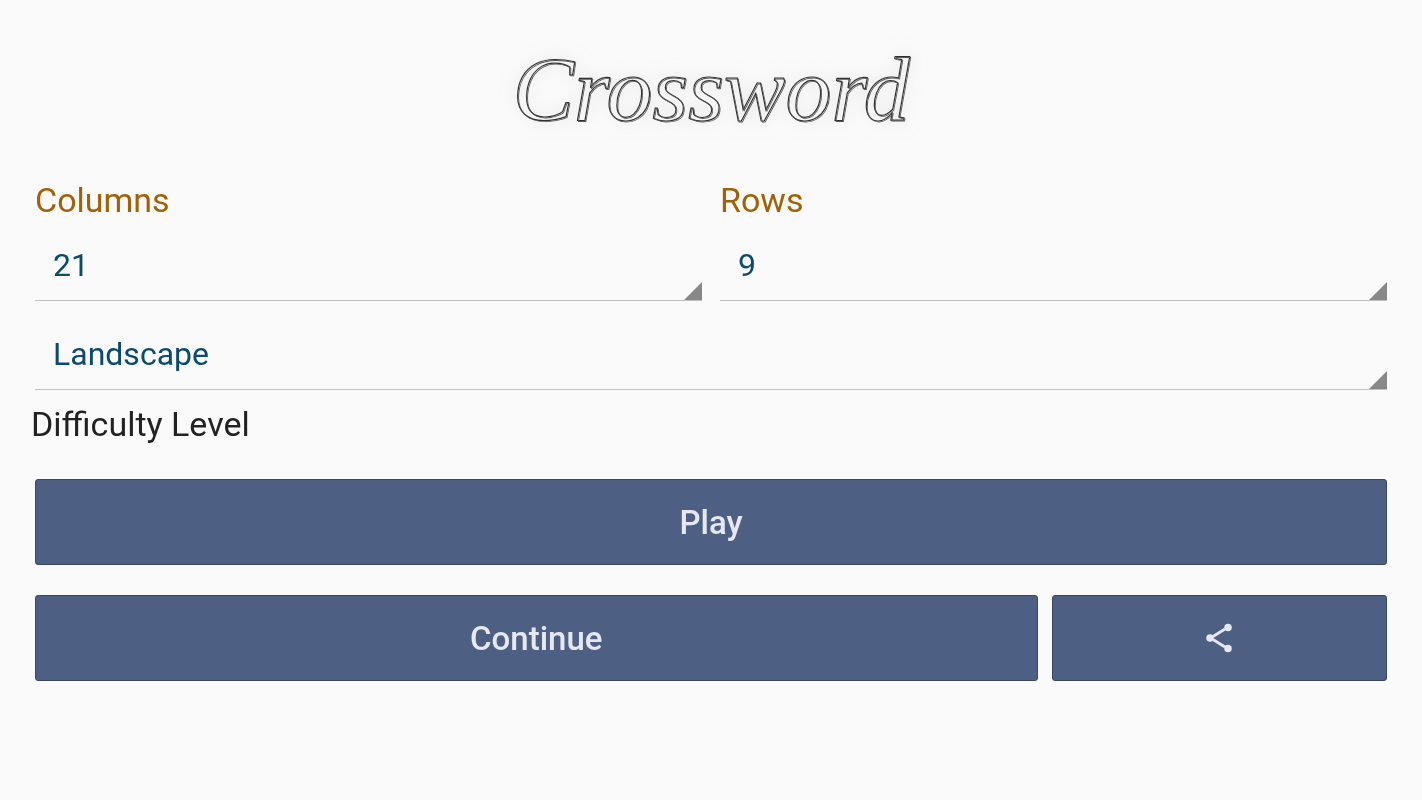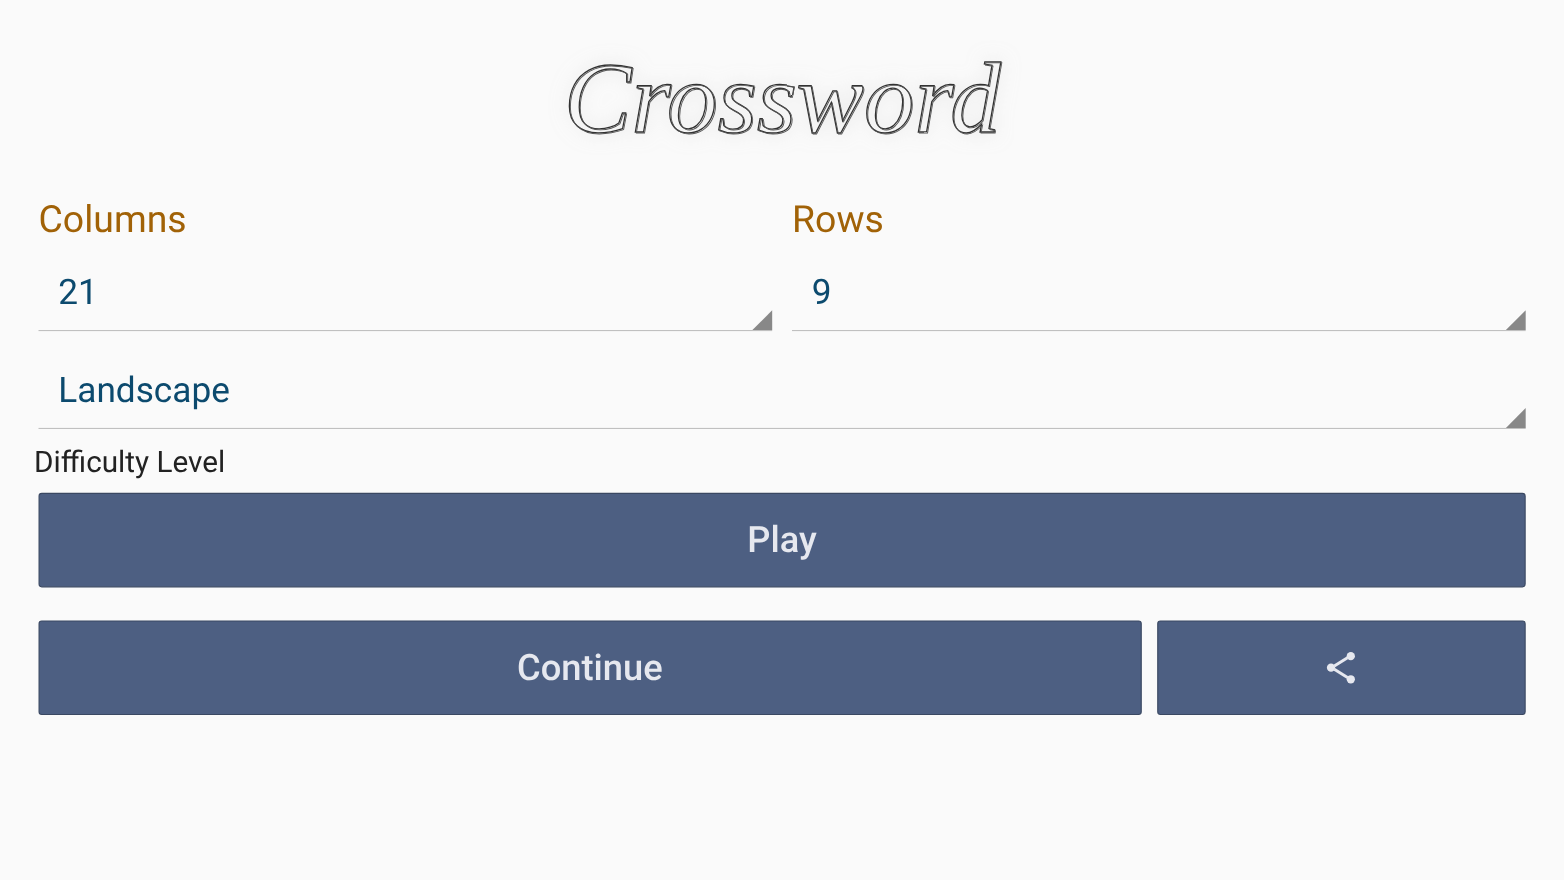--- a/index.html
+++ b/index.html
@@ -69,28 +69,28 @@
       position: absolute;
       right: 0;
       bottom: 0;
       width: 0;
       height: 0;
       border-style: solid;
       border-width: 0 0 18px 18px;
       border-color: transparent transparent #888 transparent;
     }
     .difficulty-label {
-      font-size: 27px;
+      font-size: 34px;
       color: #222;
       font-weight: 400;
       margin-top: 14px;
       margin-left: -4px;
     }
     .button-row {
-      margin-top: 12px;
+      margin-top: 35px;
     }
     .btn {
       background: #4d5f82;
       border: 1px solid #3a4862;
       color: #e6e8ef;
       font-size: 33px;
       font-weight: 500;
       height: 86px;
       display: flex;
       align-items: center;

